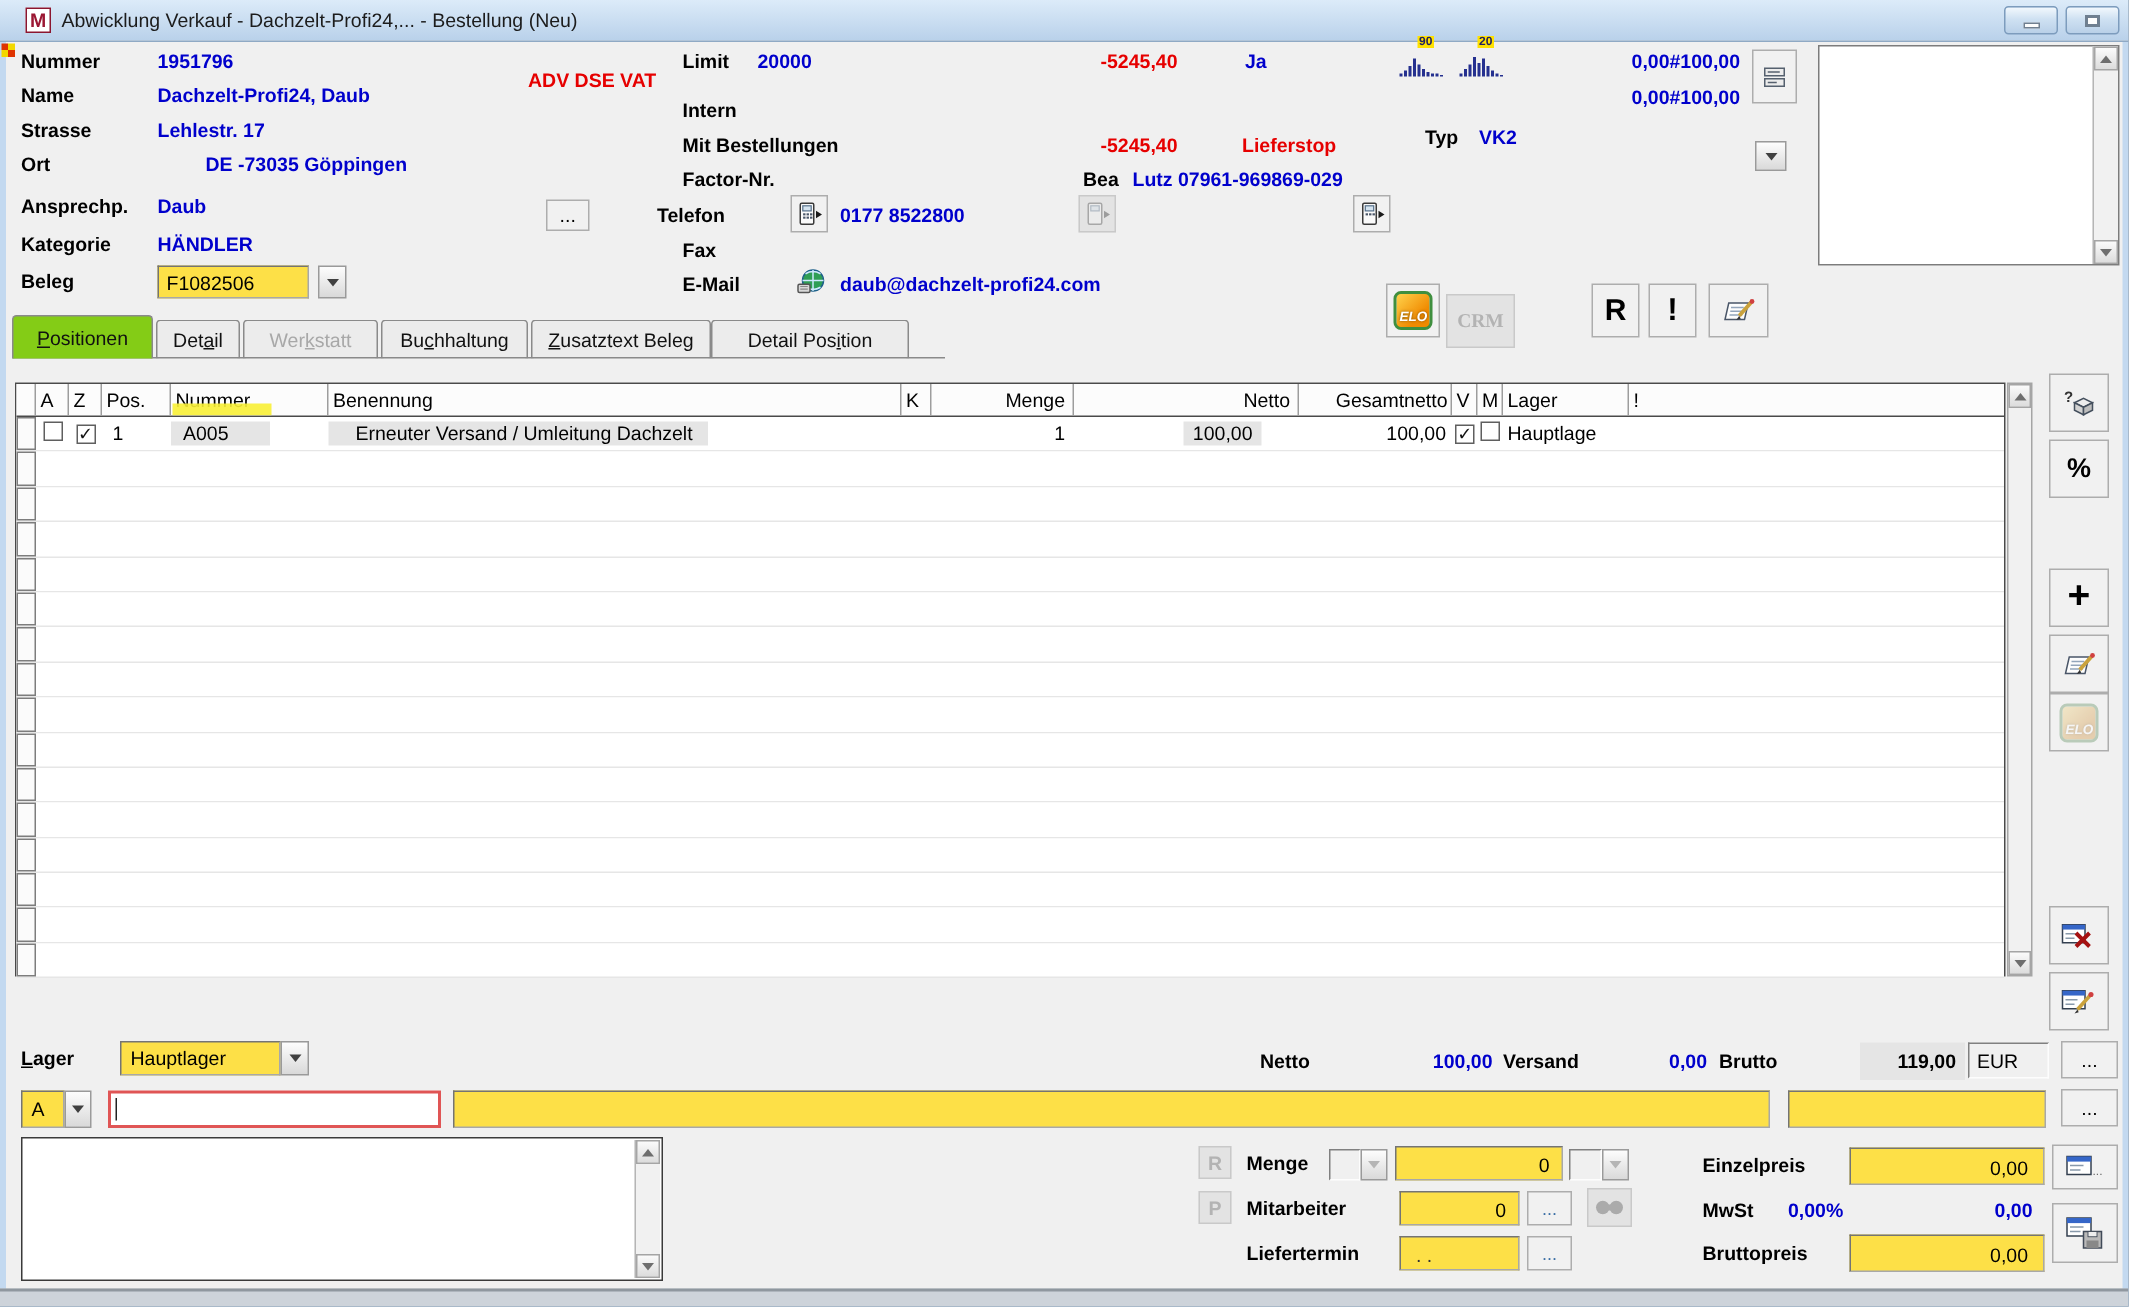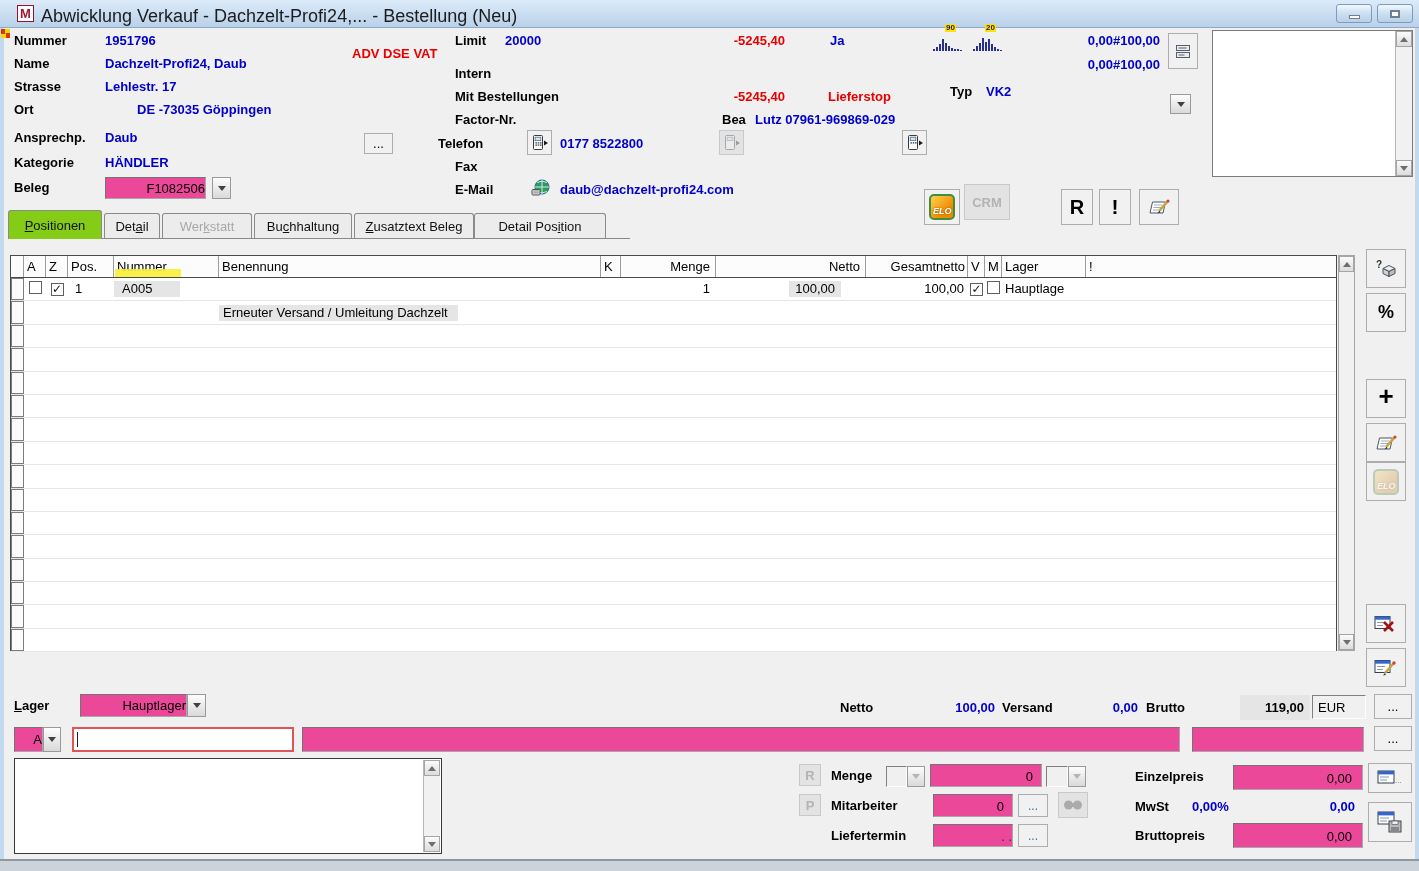--- a/index.html
+++ b/index.html
@@ -8,30 +8,30 @@
   .abs{position:absolute;}
   .lbl{font-size:13px;font-weight:bold;color:#000;white-space:nowrap;}
   .val{font-size:13px;font-weight:bold;color:#0000cc;white-space:nowrap;}
   .red{font-size:13px;font-weight:bold;color:#e60000;white-space:nowrap;}
   .blk{font-size:13px;font-weight:bold;color:#000;white-space:nowrap;}
   .tr{text-align:right;}
   
   #titlebar{left:0;top:0;width:1419px;height:28px;background:linear-gradient(#dcebf9,#b9d1ea);border-bottom:1px solid #8fa9c4;}
   #title-icon{left:17px;top:5px;width:17px;height:17px;background:#fff;border:1px solid #8b1630;display:flex;align-items:center;justify-content:center;}
   #title-icon span{color:#9b1733;font-weight:bold;font-size:13px;line-height:1;}
-  #title-text{left:41px;top:6px;font-size:18px;color:#1c1c1c;white-space:nowrap;}
+  #title-text{left:41px;top:6px;font-size:13px;color:#1c1c1c;white-space:nowrap;}
   .winbtn{width:36px;height:19px;border:1px solid #7d9cbd;border-radius:3px;background:linear-gradient(#f2f8fd,#cfe1f2 45%,#b9d0e8);display:flex;align-items:center;justify-content:center;}
   .win-min-glyph{width:11px;height:4px;background:#fdfdfd;border:1px solid #6f7f90;margin-top:6px;}
   .win-restore-glyph{width:10px;height:8px;border:2px solid #6f7f90;background:#fdfdfd;}
   
   .edge{background:#c3d9f0;}
   
   .btn{background:#f1f1f1;border:1px solid #adadad;display:flex;align-items:center;justify-content:center;cursor:default;font-size:13px;}
   .btn.dis{background:#e3e3e3;border-color:#c9c9c9;color:#b3b3b3;}
-  .sunken{background:#ec4899;border:1px solid #747474;border-bottom-color:#a8a8a8;border-right-color:#a8a8a8;text-align:right;}
+  .sunken{background:#fde047;border:1px solid #747474;border-bottom-color:#a8a8a8;border-right-color:#a8a8a8;}
   .field-grey{background:#f0f0f0;border:1px solid #808080;border-bottom-color:#fdfdfd;border-right-color:#fdfdfd;}
   .combo-btn{background:linear-gradient(#fdfdfd,#d9d9d9);border:1px solid #9a9a9a;display:flex;align-items:center;justify-content:center;}
   .tri-down{width:0;height:0;border-left:4px solid transparent;border-right:4px solid transparent;border-top:5px solid #404040;}
   .tri-up-s{width:0;height:0;border-left:4px solid transparent;border-right:4px solid transparent;border-bottom:5px solid #6e6e6e;}
   .tri-down-s{width:0;height:0;border-left:4px solid transparent;border-right:4px solid transparent;border-top:5px solid #6e6e6e;}
   .tri-dis{border-top-color:#b5b5b5 !important;}
   
   .cb{display:inline-block;width:13px;height:13px;background:#fff;border:1px solid #5f5f5f;font-size:12px;font-weight:bold;line-height:11px;text-align:center;color:#111;}
   
   .hl{background:#e5e5e5;}
@@ -231,21 +231,21 @@
           <div class="tri-down-s"></div>
         </div>
     </div>
   </div>
 
   <div class="abs btn" style="left:924px;top:189px;width:36px;height:36px;">
     <div class="elo-ic">
         <span>ELO</span>
       </div>
   </div>
-  <div class="abs btn dis" style="left:964px;top:184px;width:46px;height:36px;font-weight:bold;">CRM</div>
+  <div class="abs btn dis" style="left:964px;top:196px;width:46px;height:36px;font-weight:bold;font-family:Liberation Serif, serif;">CRM</div>
   <div class="abs btn" style="left:1061px;top:189px;width:32px;height:36px;font-size:20px;font-weight:bold;">R</div>
   <div class="abs btn" style="left:1099px;top:189px;width:32px;height:36px;font-size:21px;font-weight:bold;">!</div>
   <div class="abs btn" style="left:1139px;top:189px;width:40px;height:36px;">
     <svg width="24" height="20" viewBox="0 0 24 20">
         <path d="M3 16 L16 16 18.5 5 5.5 5 Z" fill="#fdfdfd" stroke="#4a5668"></path>
         <path d="M7 8 h8.5 M6.5 10.5 h8.5 M6 13 h8.5" stroke="#93a5bb" stroke-width="0.9"></path>
         <path d="M12.5 13.5 L20.5 4.5" stroke="#caa23c" stroke-width="2.6"></path>
         <circle cx="21" cy="4" r="1.6" fill="#d04040"></circle>
         <path d="M12.5 13.5 l-2 2.8 3 -.8 z" fill="#333"></path>
       </svg>
@@ -288,21 +288,21 @@
       <div class="hc c12">Lager</div>
       <div class="hc c13">!</div>
     </div>
     <div id="tbody">
       <div class="trow">
         <div class="tc c0 sel"></div>
         <div class="tc c1" style="text-align:center;"><span class="cb"></span></div>
         <div class="tc c2" style="text-align:center;"><span class="cb checked">✓</span></div>
         <div class="tc c3" style="padding-left:7px;">1</div>
         <div class="tc c4"><span class="hl" style="display:inline-block;width:66px;padding:0 0 1px 8px;">A005</span></div>
-        <div class="tc c5"><span class="hl" style="display:inline-block;padding:0 10px 1px 4px;margin-top:24px;">Erneuter Versand / Umleitung Dachzelt</span></div>
+        <div class="tc c5"><span class="hl" style="display:inline-block;padding:0 10px 1px 18px;">Erneuter Versand / Umleitung Dachzelt</span></div>
         <div class="tc c6"></div>
         <div class="tc c7 tr" style="padding-right:6px;">1</div>
         <div class="tc c8 tr" style="padding-right:25px;"><span class="hl" style="display:inline-block;padding:0 6px 1px 6px;">100,00</span></div>
         <div class="tc c9 tr" style="padding-right:4px;">100,00</div>
         <div class="tc c10" style="text-align:center;"><span class="cb checked">✓</span></div>
         <div class="tc c11" style="text-align:center;"><span class="cb"></span></div>
         <div class="tc c12" style="padding-left:3px;">Hauptlage</div>
         <div class="tc c13"></div>
       </div>
     <div class="trow">

